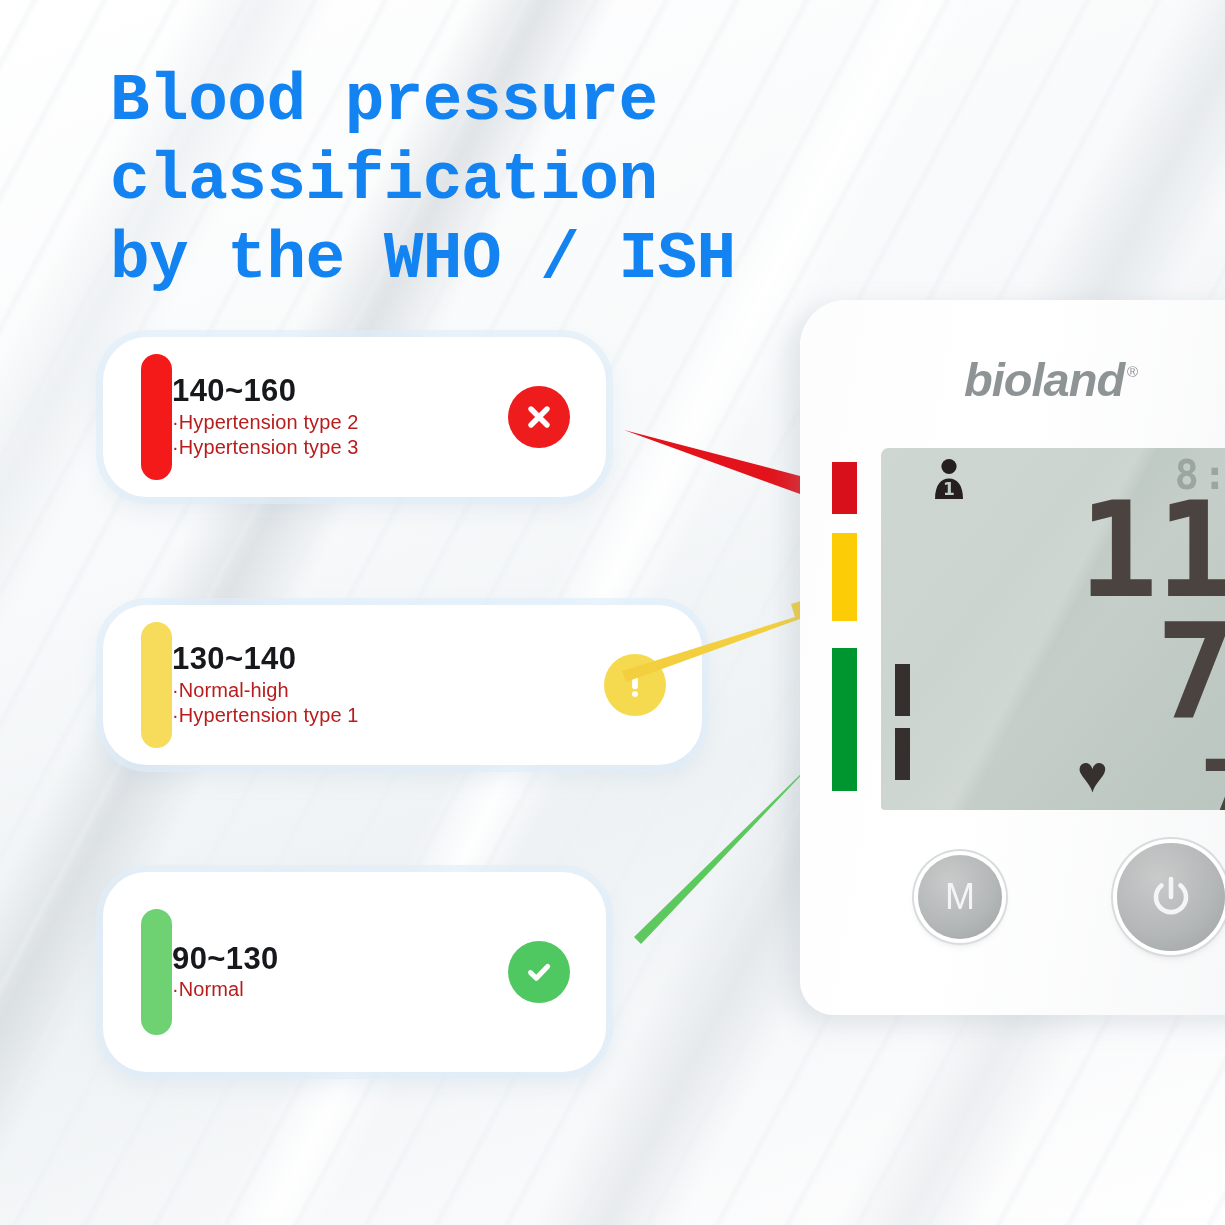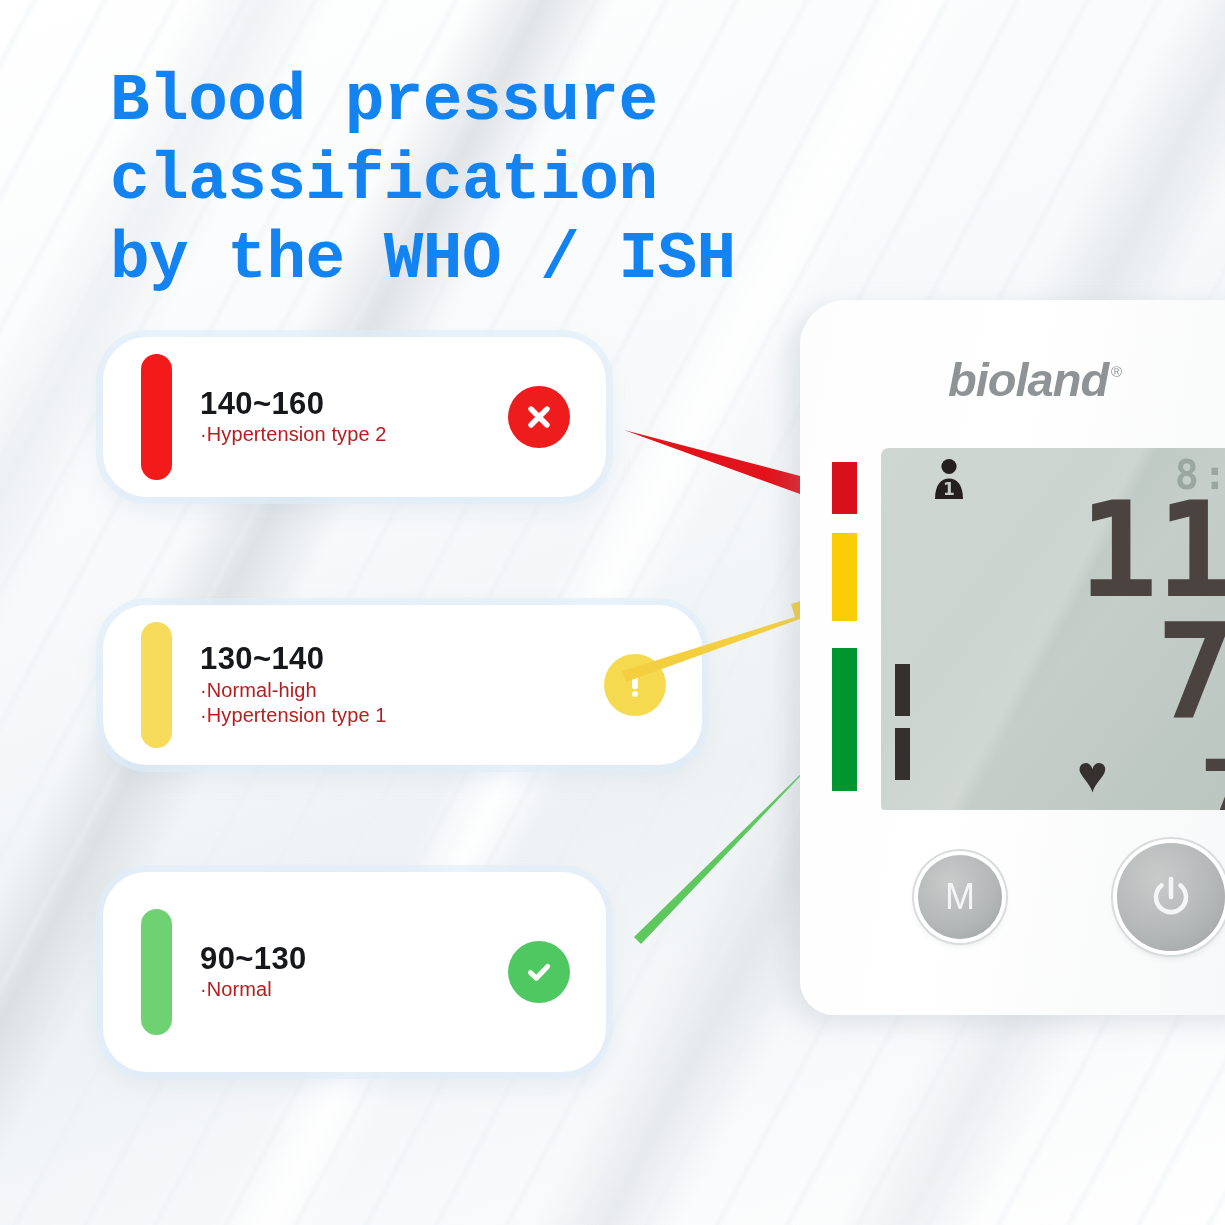--- a/index.html
+++ b/index.html
@@ -50,21 +50,21 @@
     border-radius:44px;
     box-shadow:0 0 0 7px rgba(223,238,250,.62), 0 10px 26px rgba(150,180,205,.20);
     display:flex; align-items:center;
   }
   .card-pill {
     flex:0 0 auto;
     width:31px; height:126px;
     border-radius:16px;
     margin-left:38px;
   }
-  .card-text { flex:1 1 auto; margin-left:28px; }
+  .card-text { flex:1 1 auto; }
   .card-range {
     font-size:31px; font-weight:bold; color:#16181c;
     letter-spacing:.4px; line-height:1.18;
   }
   .card-line {
     font-size:20px; color:#b91c1c; line-height:1.28; letter-spacing:.1px;
   }
   .badge {
     flex:0 0 auto;
     width:62px; height:62px; border-radius:50%;
@@ -83,21 +83,21 @@
   
   #device {
     position:absolute; left:800px; top:300px;
     width:470px; height:715px;
     background:linear-gradient(100deg,#fdfdfd 0%,#ffffff 40%,#f6f7f8 100%);
     border-radius:46px 46px 34px 34px;
     box-shadow:-10px 8px 26px rgba(150,165,178,.26);
     overflow:hidden;
   }
   #device-logo {
-    position:absolute; left:148px; top:52px;
+    position:absolute; left:164px; top:52px;
     font-size:47px; font-weight:bold; font-style:italic;
     color:#8e9396; letter-spacing:-1px;
   }
   #device-logo .reg {
     font-size:15px; font-style:normal; font-weight:normal;
     vertical-align:19px; margin-left:3px;
   }
 
   
   .dev-bar { position:absolute; left:32px; width:25px; }
@@ -167,20 +167,21 @@
 <h1 id="title">
   <span>Blood pressure classification</span>
   <span class="l2">by the WHO / ISH</span>
 </h1>
 
 <div class="card" id="card-1">
   <div class="card-pill" style="background:#F41A1A;"></div>
   <div class="card-text">
     <div class="card-range">140~160</div>
     <div class="card-line">·Hypertension type 2</div>
+    <div class="card-line">·Hypertension type 3</div>
   </div>
   <div class="badge" style="background:#EE1C1C;">
     <svg width="34" height="34" viewBox="0 0 34 34">
       <path d="M9 9 L25 25 M25 9 L9 25" stroke="#ffffff" stroke-width="5.4" stroke-linecap="round"></path>
     </svg>
   </div>
 </div>
 
 <div class="card" id="card-2">
   <div class="card-pill" style="background:#F7DB5B;"></div>

